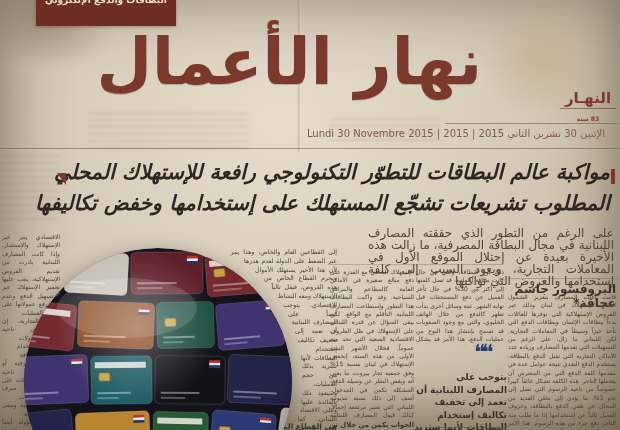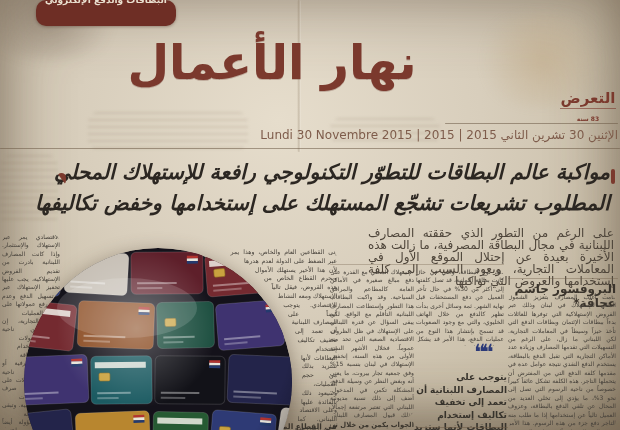--- a/index.html
+++ b/index.html
@@ -4,37 +4,37 @@
 <style>
   html,body{margin:0;padding:0;}
   body{font-family:"DejaVu Sans",sans-serif;}
   #page{
     position:relative;width:620px;height:430px;overflow:hidden;
     background:
       radial-gradient(ellipse at 45% 28%, #e6ddcc 0%, #d8cebc 42%, #c7bca6 78%, #a99d86 100%);
     box-shadow: inset 0 0 70px rgba(70,54,38,.45), inset 0 -25px 40px rgba(80,62,44,.25);
     direction:rtl;
   }
-  .abs{position:absolute;border-radius:10px;}
+  .abs{position:absolute;}
   .ni{pointer-events:none;}
   
   .kicker-box{left:36px;top:0;width:140px;height:26px;background:#6e2e25;
     box-shadow:0 1px 3px rgba(60,30,20,.35);}
   .kicker-label{position:absolute;left:0;right:0;top:-5px;text-align:center;
     color:#eadfcf;font-size:9px;font-weight:bold;white-space:nowrap;}
-  .masthead-title{left:62px;top:6px;width:420px;height:120px;text-align:center;
-    color:#7b392d;font-size:48px;font-weight:bold;line-height:112px;
+  .masthead-title{left:62px;top:6px;width:420px;height:120px;
+    color:#7b392d;font-size:64px;font-weight:bold;line-height:112px;
     letter-spacing:-2px;white-space:nowrap;
     text-shadow:0 1px 0 rgba(90,40,30,.25);}
   .nahar-logo{left:560px;top:90px;width:56px;text-align:center;color:#7b392d;
     font-size:15px;font-weight:bold;line-height:17px;}
   .nahar-logo .sub{display:block;font-size:6px;font-weight:bold;letter-spacing:1px;
     border-top:1px solid rgba(123,57,45,.6);margin-top:1px;padding-top:1px;}
   .rule{background:rgba(108,90,70,.55);height:1px;}
-  .dateline{left:380px;top:128px;width:238px;text-align:center;font-size:12px;
+  .dateline{left:367px;top:128px;width:238px;text-align:center;font-size:10px;
     color:#7e5c4b;white-space:nowrap;direction:rtl;}
   
   .headline{right:10px;top:157px;width:585px;text-align:right;color:#2c2722;
     font-weight:bold;font-size:20.5px;line-height:31px;direction:rtl;font-style:italic;}
   .hl-mark-right{left:611px;top:169px;width:4px;height:15px;background:#7b392d;}
   .hl-mark-left{left:57px;top:173px;width:9px;height:12px;background:#7b392d;
     clip-path:polygon(0 0,100% 0,100% 100%);}
   .standfirst{left:368px;top:227px;width:246px;font-size:12px;line-height:12px;
     color:#4e453a;text-align:justify;direction:rtl;}
   
@@ -88,21 +88,21 @@
   <div class="abs ghost-lines gl2 ni"></div>
   <div class="abs ghost-lines gl3 ni"></div>
   <div class="abs crease ni"></div>
   <div class="abs corner-shadow ni"></div>
 
   <div class="abs kicker-box">
     <span class="kicker-label">البطاقات والدفع الإلكتروني</span>
   </div>
   <div class="abs masthead-title">نهار الأعمال</div>
   <div class="abs nahar-logo">
-    <span>التعرض</span>
+    <span>النهـار</span>
     <span class="sub">83 سنة</span>
   </div>
   <div class="abs rule" style="left:445px;top:123px;width:173px;"></div>
   <div class="abs dateline">الإثنين 30 تشرين الثاني 2015 | Lundi 30 Novembre 2015 | 2015</div>
   <div class="abs rule" style="left:0;top:148px;width:620px;"></div>
 
   <div class="abs hl-mark-right"></div>
   <div class="abs headline">
     <div>مواكبة عالم البطاقات للتطوّر التكنولوجي رافعة للإستهلاك المحلي</div>
     <div>المطلوب تشريعات تشجّع المستهلك على إستخدامها وخفض تكاليفها</div>

